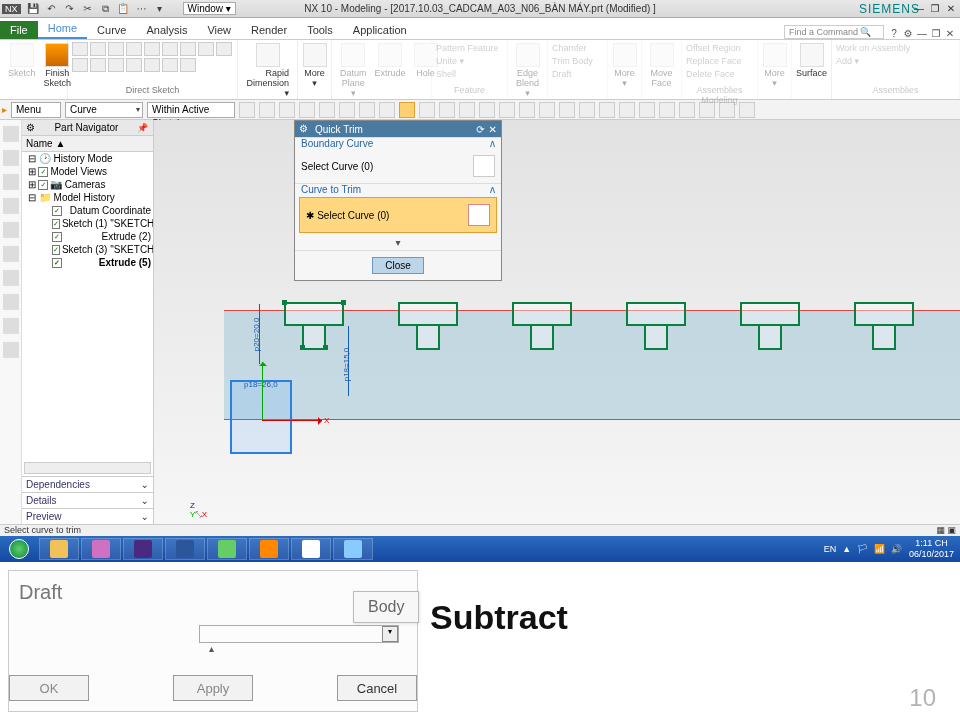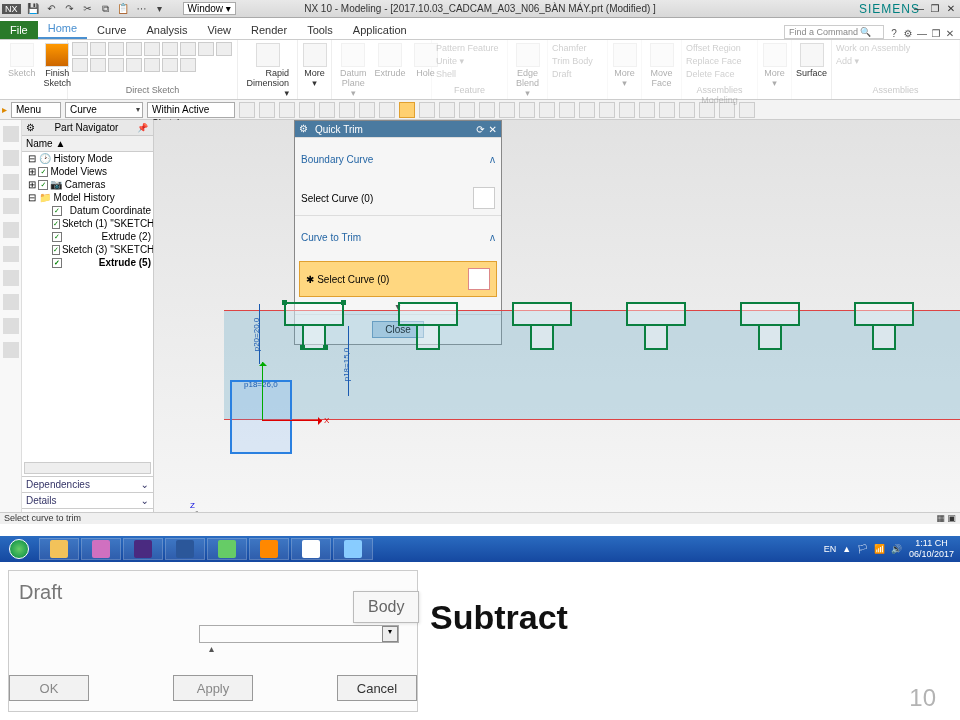--- a/index.html
+++ b/index.html
@@ -61,21 +61,21 @@
 .part-nav .section { border-top: 1px solid #ccc; padding: 2px 4px; display: flex; justify-content: space-between; color: #336; cursor: pointer; }
 
 
 .gfx { flex: 1; background: linear-gradient(#e2e2e2, #f6f6f6); position: relative; overflow: hidden; }
 
 
 .qt-dlg { position: absolute; top: 0; left: 140px; width: 208px; background: #f6f6f6; border: 1px solid #888; font-size: 10px; }
 .qt-dlg .dlg-title { background: #4a7aa0; color: #fff; padding: 2px 4px; display: flex; align-items: center; }
 .qt-dlg .dlg-title .gear { width: 12px; height: 12px; margin-right: 4px; }
 .qt-dlg .dlg-title .sp { margin-left: auto; display: flex; gap: 4px; }
-.qt-dlg .sect-head { color: #2566a5; padding: 16px 6px; background: #f6f6f6; display: flex; justify-content: space-between; border-top: 1px solid #ddd; cursor: pointer; }
+.qt-dlg .sect-head { color: #2566a5; padding: 0 6px; background: #f6f6f6; display: flex; justify-content: space-between; border-top: 1px solid #ddd; cursor: pointer; }
 .qt-dlg .sect-body { padding: 6px; display: flex; align-items: center; justify-content: space-between; }
 .qt-dlg .sect-body.highlight { background: #ffd780; border: 1px solid #e0a030; margin: 2px 4px; }
 .qt-dlg .sel-ic { width: 22px; height: 22px; border: 1px solid #ccc; background: #fff; }
 .qt-dlg .collapse-caret { text-align: center; padding: 2px; color: #555; cursor: pointer; }
 .qt-dlg .btn-row { text-align: center; padding: 6px; border-top: 1px solid #ddd; }
 .qt-dlg .btn-row button { background: #bcd5e8; border: 1px solid #6a9ac0; padding: 2px 12px; font-size: 10px; cursor: pointer; }
 
 
 .slab { position: absolute; top: 190px; left: 70px; right: 0; height: 110px; background: rgba(100,170,200,0.3); border-top: 1px solid #d44; border-bottom: 1px solid #d44; }
 .tbrkt { position: absolute; top: 182px; width: 60px; height: 60px; }
@@ -87,21 +87,21 @@
 .dim-txt { position: absolute; font-size: 8px; color: #1a5ab0; }
 .axis-x { position: absolute; top: 300px; left: 108px; width: 60px; height: 1px; background: #d00; }
 .axis-x::after { content: ""; position: absolute; right: -4px; top: -3px; border: 4px solid transparent; border-left-color: #d00; }
 .axis-y { position: absolute; top: 242px; left: 108px; width: 1px; height: 58px; background: #0a0; }
 .axis-y::after { content: ""; position: absolute; top: -4px; left: -3px; border: 4px solid transparent; border-bottom-color: #0a0; }
 .axis-lbl { position: absolute; font-size: 8px; }
 .triad { position: absolute; bottom: 4px; left: 36px; font-size: 8px; color: #555; }
 .triad .tx { color: #d00; } .triad .ty { color: #0a0; } .triad .tz { color: #00d; }
 
 
-.status-bar { position: absolute; left: 0; right: 0; bottom: 196px; height: 12px; background: #f0f0f0; border-top: 1px solid #ccc; font-size: 9px; padding: 0 4px; color: #333; display: flex; justify-content: space-between; }
+.status-bar { position: absolute; left: 0; right: 0; bottom: 184px; height: 12px; background: #f0f0f0; border-top: 1px solid #ccc; font-size: 9px; padding: 0 4px; color: #333; display: flex; justify-content: space-between; }
 
 
 .taskbar { position: absolute; left: 0; right: 0; bottom: 158px; height: 26px; background: linear-gradient(#2a6bc0, #1548a0); display: flex; align-items: center; }
 .taskbar .start { width: 38px; height: 26px; display: flex; align-items: center; justify-content: center; }
 .taskbar .start .orb { width: 20px; height: 20px; border-radius: 50%; background: radial-gradient(#6c6,#084); border: 1px solid #fff; }
 .taskbar .titem { width: 40px; height: 22px; margin: 0 1px; background: rgba(255,255,255,0.1); border: 1px solid rgba(255,255,255,0.2); display: flex; align-items: center; justify-content: center; }
 .taskbar .titem .ico { width: 18px; height: 18px; background: #fff; border-radius: 2px; }
 .taskbar .tray { margin-left: auto; display: flex; align-items: center; gap: 6px; color: #fff; font-size: 9px; padding-right: 6px; }
 .taskbar .tray .clock { text-align: center; line-height: 11px; }
 

